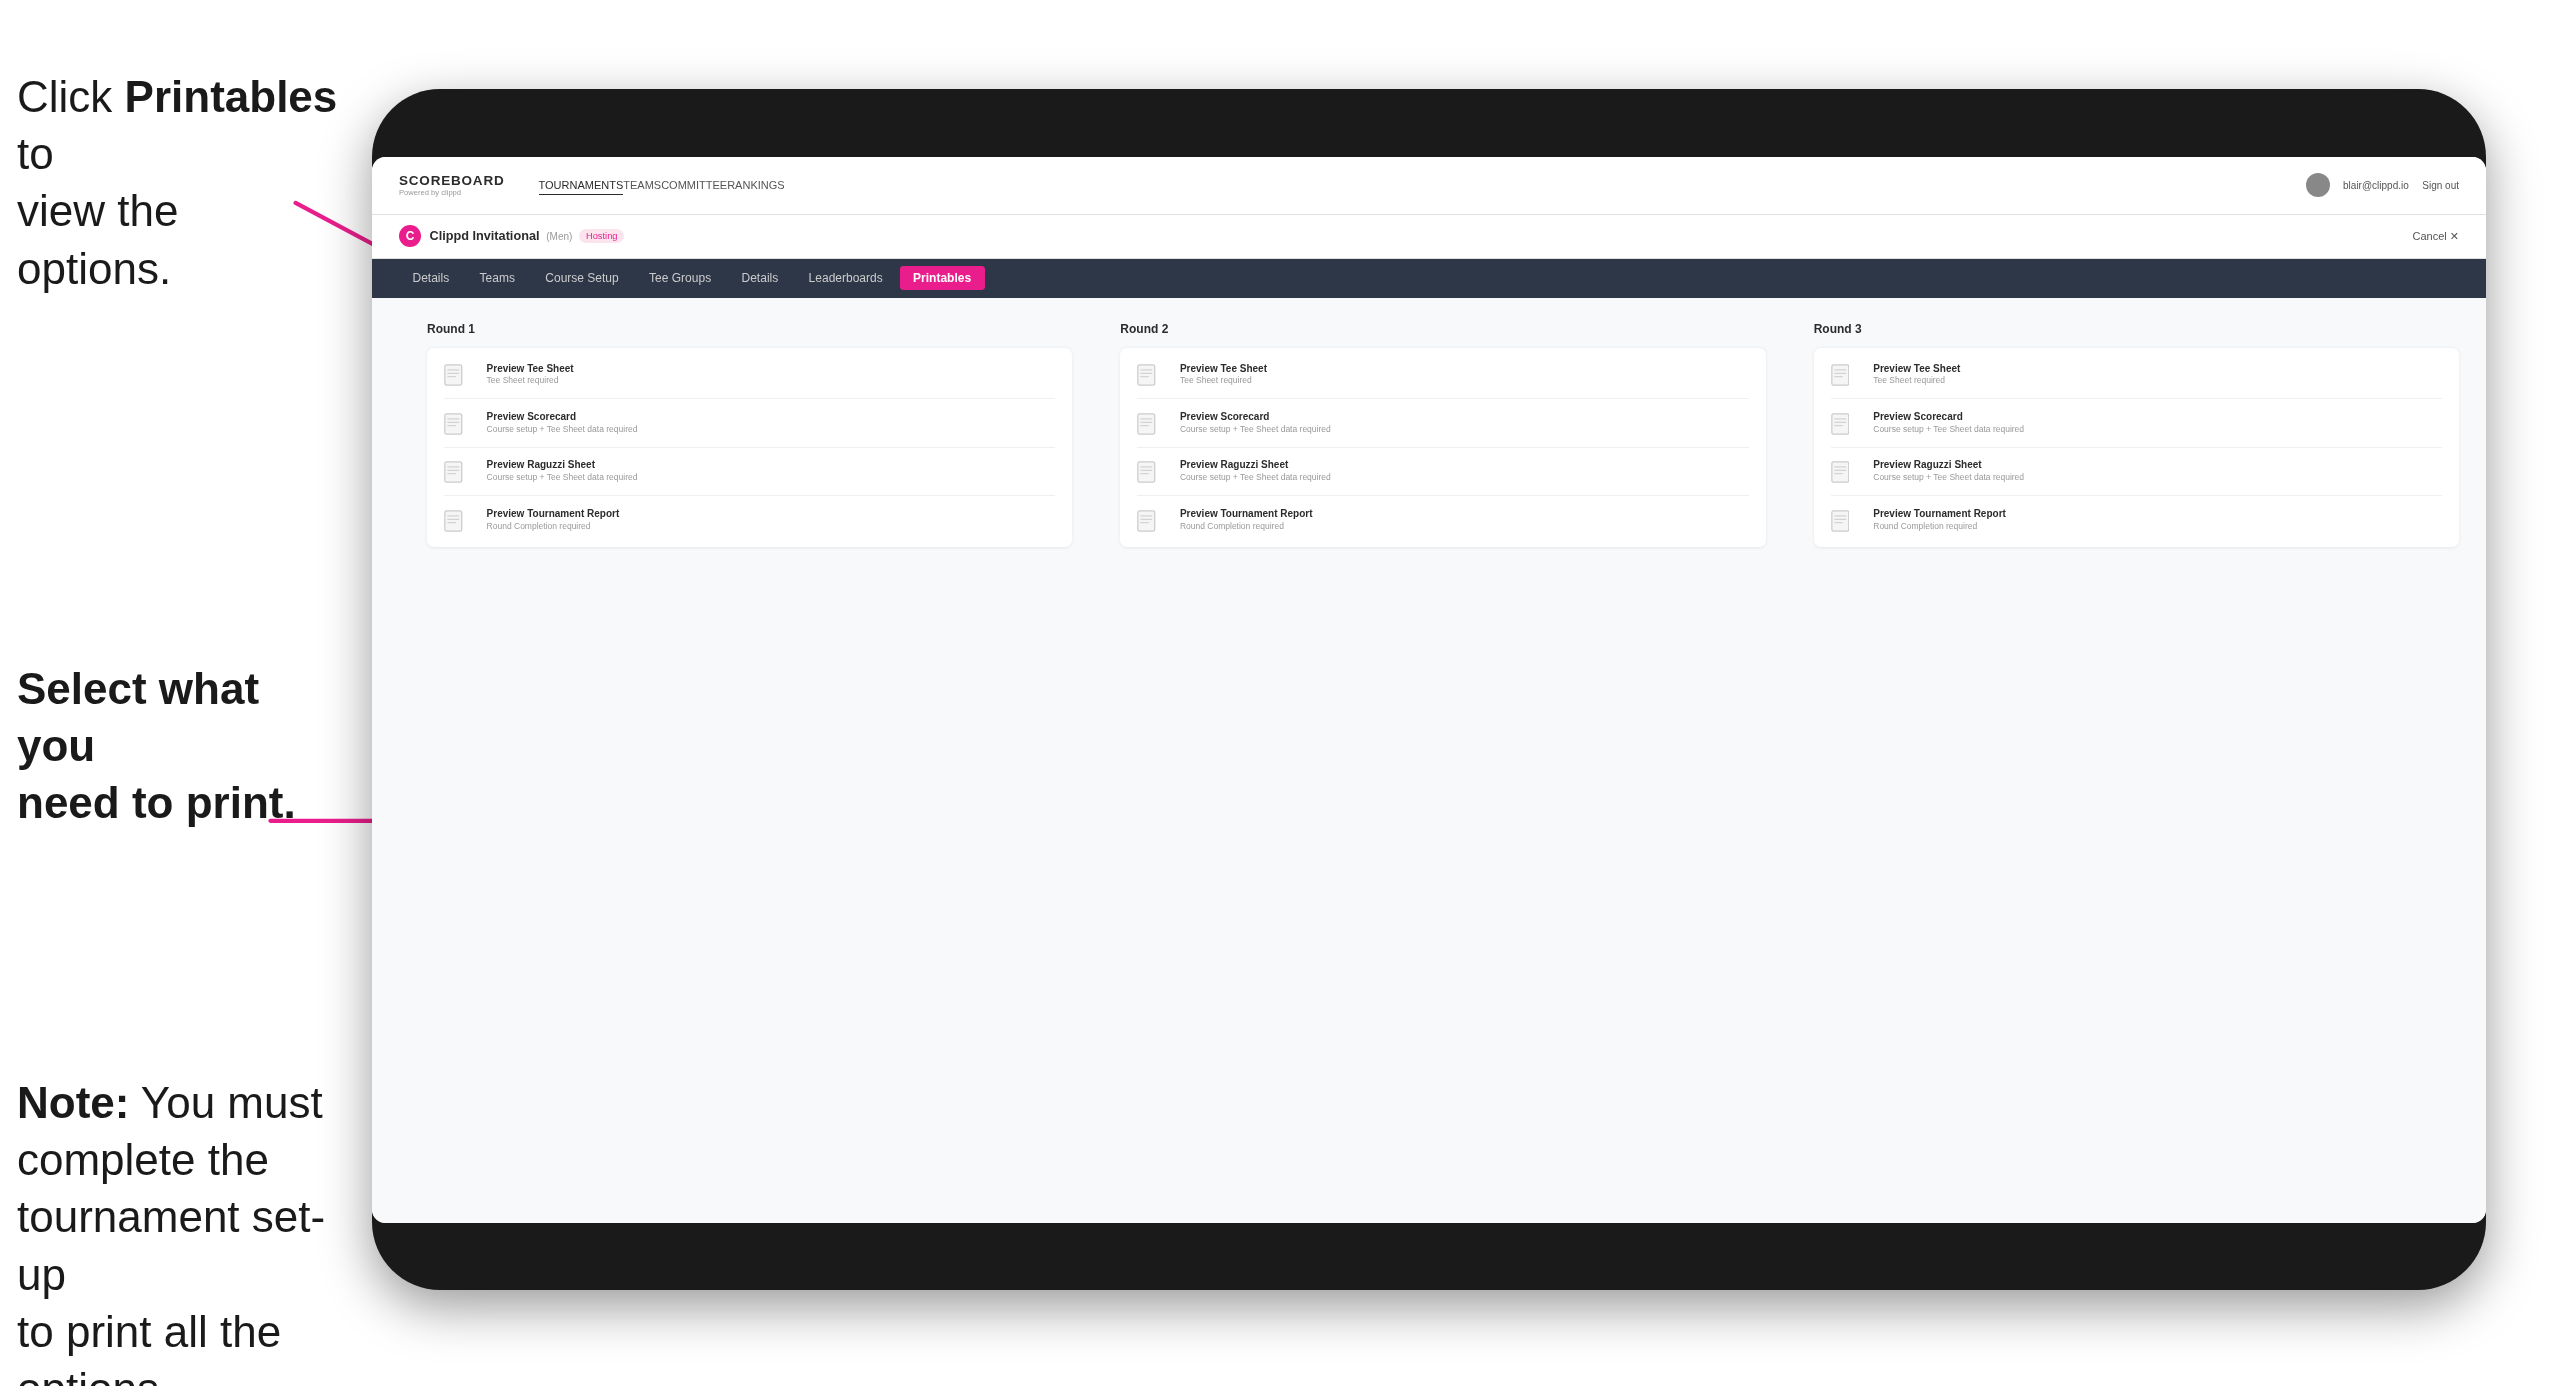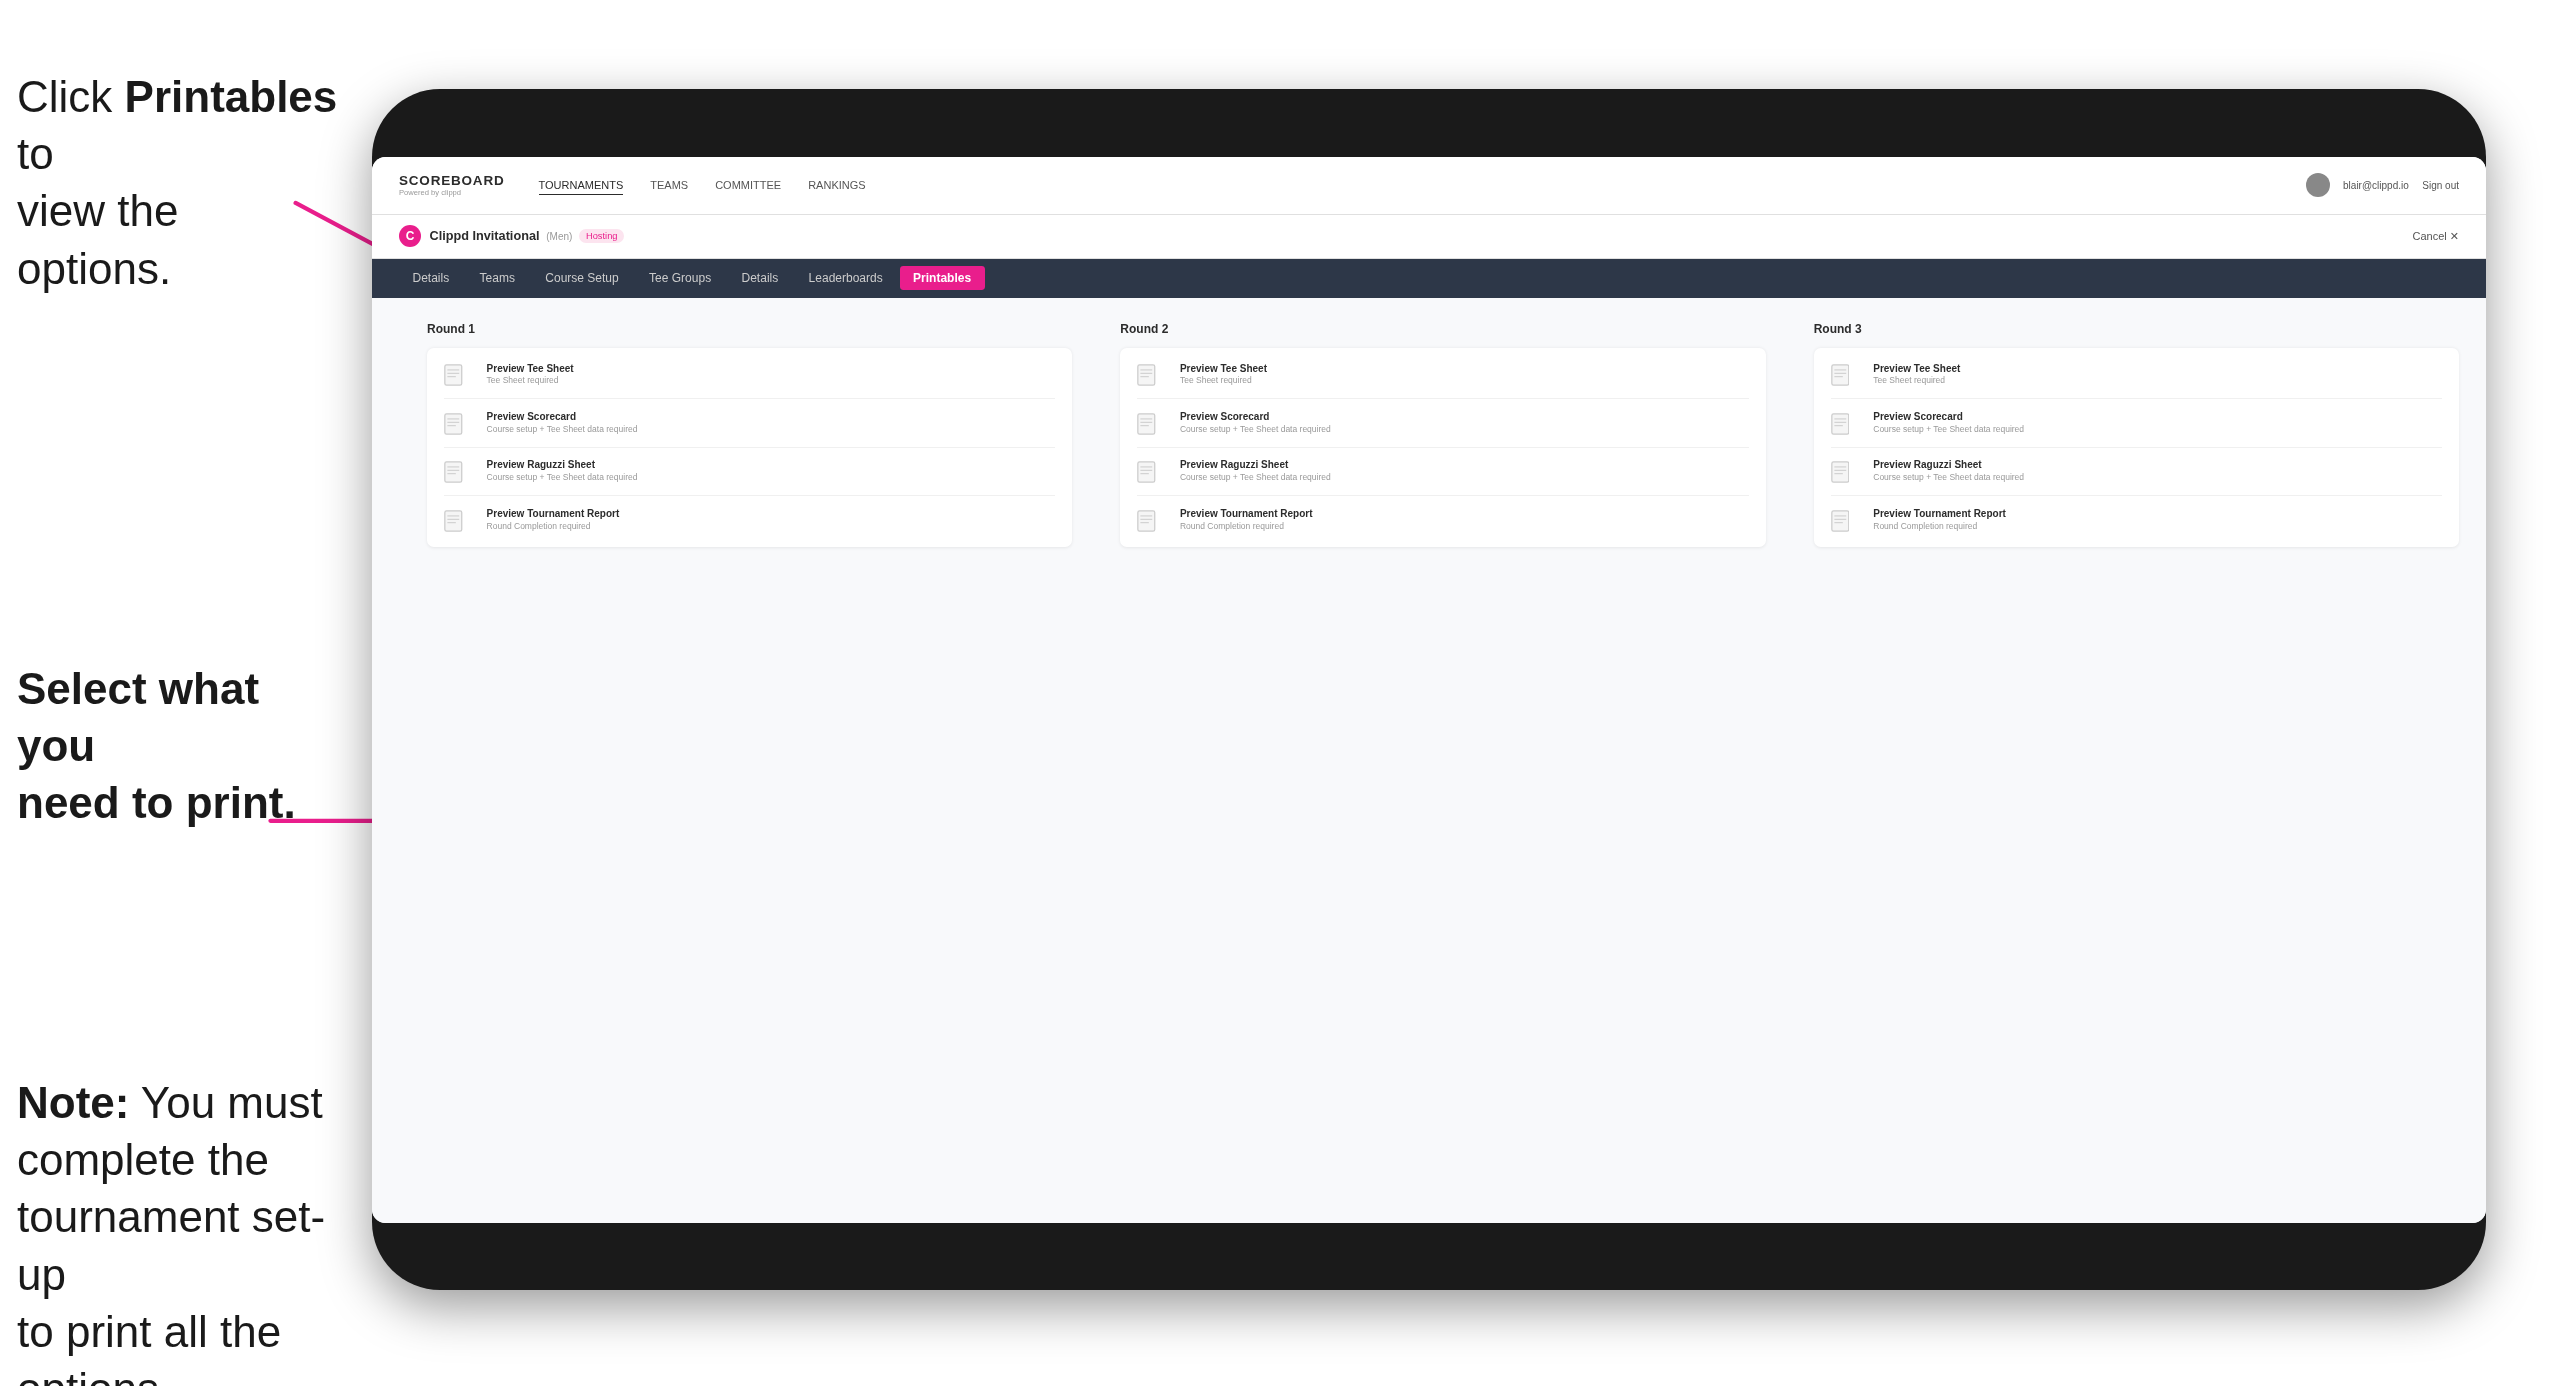--- a/index.html
+++ b/index.html
@@ -94,21 +94,20 @@
       letter-spacing: 0.8px;
       color: #2c2c2c;
     }
     .logo-sub {
       font-size: 7.6px;
       color: #999;
     }
 
     .top-nav-links {
       display: flex;
-      gap: 27px;
       flex: 1;
     }
     .top-nav-link {
       font-size: 11px;
       color: #555;
       cursor: pointer;
       padding: 3.4px 0;
       border-bottom: 1.7px solid transparent;
     }
     .top-nav-link.active {

